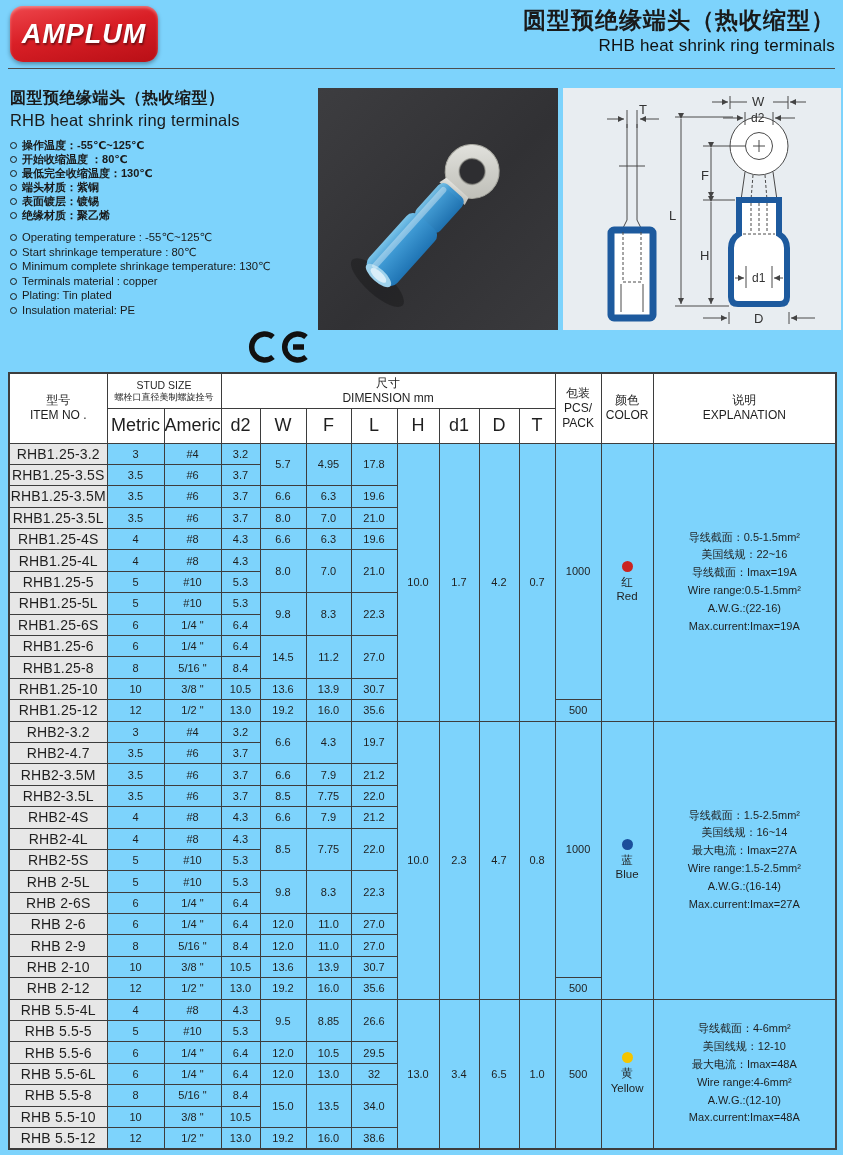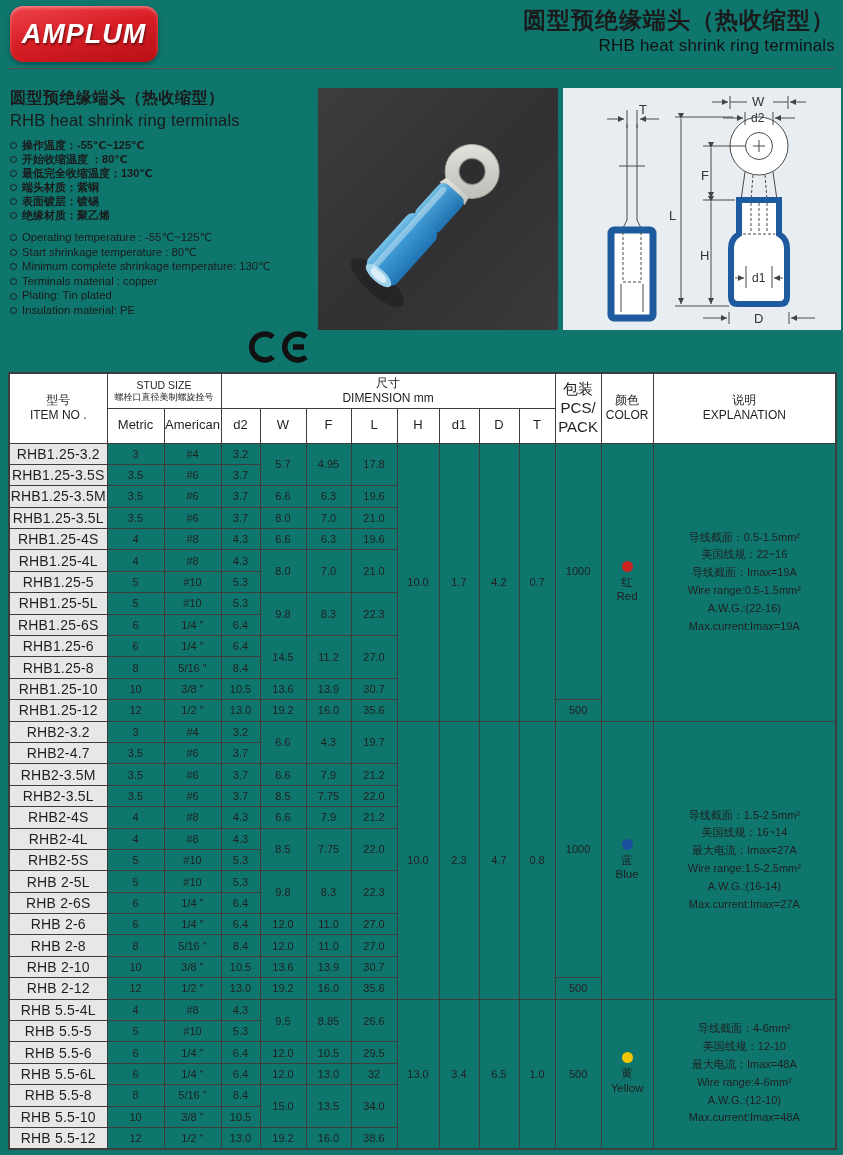--- a/index.html
+++ b/index.html
@@ -1,16 +1,16 @@
 <!DOCTYPE html>
 <html><head>
 <meta charset="utf-8">
 <style>
   html,body{margin:0;padding:0;background:#fff;}
-  .page{position:relative;width:843px;height:1155px;background:#0f766e;overflow:hidden;
+  .page{position:relative;width:843px;height:1155px;background:#7dd3fc;overflow:hidden;
         font-family:"Liberation Sans","DejaVu Sans",sans-serif;color:#1a1a1a;}
 
   
   .logo{position:absolute;left:10px;top:6px;width:148px;height:56px;border-radius:13px;
         background:linear-gradient(168deg,#ee464c 0%,#d91f26 45%,#b80f16 100%);
         box-shadow:0 2px 4px rgba(0,0,0,.35), inset 0 2px 3px rgba(255,255,255,.35);
         display:flex;align-items:center;justify-content:center;}
   .logo span{color:#fff;font-size:27px;font-weight:bold;font-style:italic;letter-spacing:1px;
         text-shadow:1px 2px 2px rgba(0,0,0,.45);}
   .head-title{position:absolute;right:8px;top:7px;text-align:right;line-height:1.15;}
@@ -36,22 +36,22 @@
 
   
   table.spec{position:absolute;left:8px;top:372px;width:827px;border-collapse:collapse;
         table-layout:fixed;font-size:11px;color:#1f1f1f;}
   table.spec th,table.spec td{border:1px solid #3d3d3d;text-align:center;vertical-align:middle;
         padding:0;overflow:hidden;font-weight:normal;}
   table.spec{border:2px solid #3d3d3d;}
   thead tr{height:35px;}
   thead th{font-size:12px;line-height:1.25;background:#fff;}
   thead .stud-zh{display:flex;justify-content:center;padding:0 3px;font-size:9px;}
-  thead tr.subhead th{font-size:13px;}
-  thead th.th-pack{font-size:15px;}
+  thead tr.subhead th{font-size:18px;}
+  thead th.th-pack{font-size:12px;}
   tbody tr{height:21.4px;}
   td.c-item{background:#e7e7e7;font-size:14px;letter-spacing:.2px;}
   td.c-expl{text-align:left;padding:4px 6px 4px 14px;font-size:11px;line-height:1.62;}
   td.c-color .dot{display:inline-block;width:11px;height:11px;border-radius:50%;margin-bottom:1px;}
   td.c-color div{line-height:1.25;font-size:11.5px;}
 </style>
 </head>
 <body>
 
 <div class="page">
@@ -530,21 +530,21 @@
         <tr>
           <td class="c-item">RHB 2-6</td>
           <td>6</td>
           <td>1/4 "</td>
           <td>6.4</td>
           <td>12.0</td>
           <td>11.0</td>
           <td>27.0</td>
         </tr>
         <tr>
-          <td class="c-item">RHB 2-8</td>
+          <td class="c-item">RHB 2-9</td>
           <td>8</td>
           <td>5/16 "</td>
           <td>8.4</td>
           <td>12.0</td>
           <td>11.0</td>
           <td>27.0</td>
         </tr>
         <tr>
           <td class="c-item">RHB 2-10</td>
           <td>10</td>

